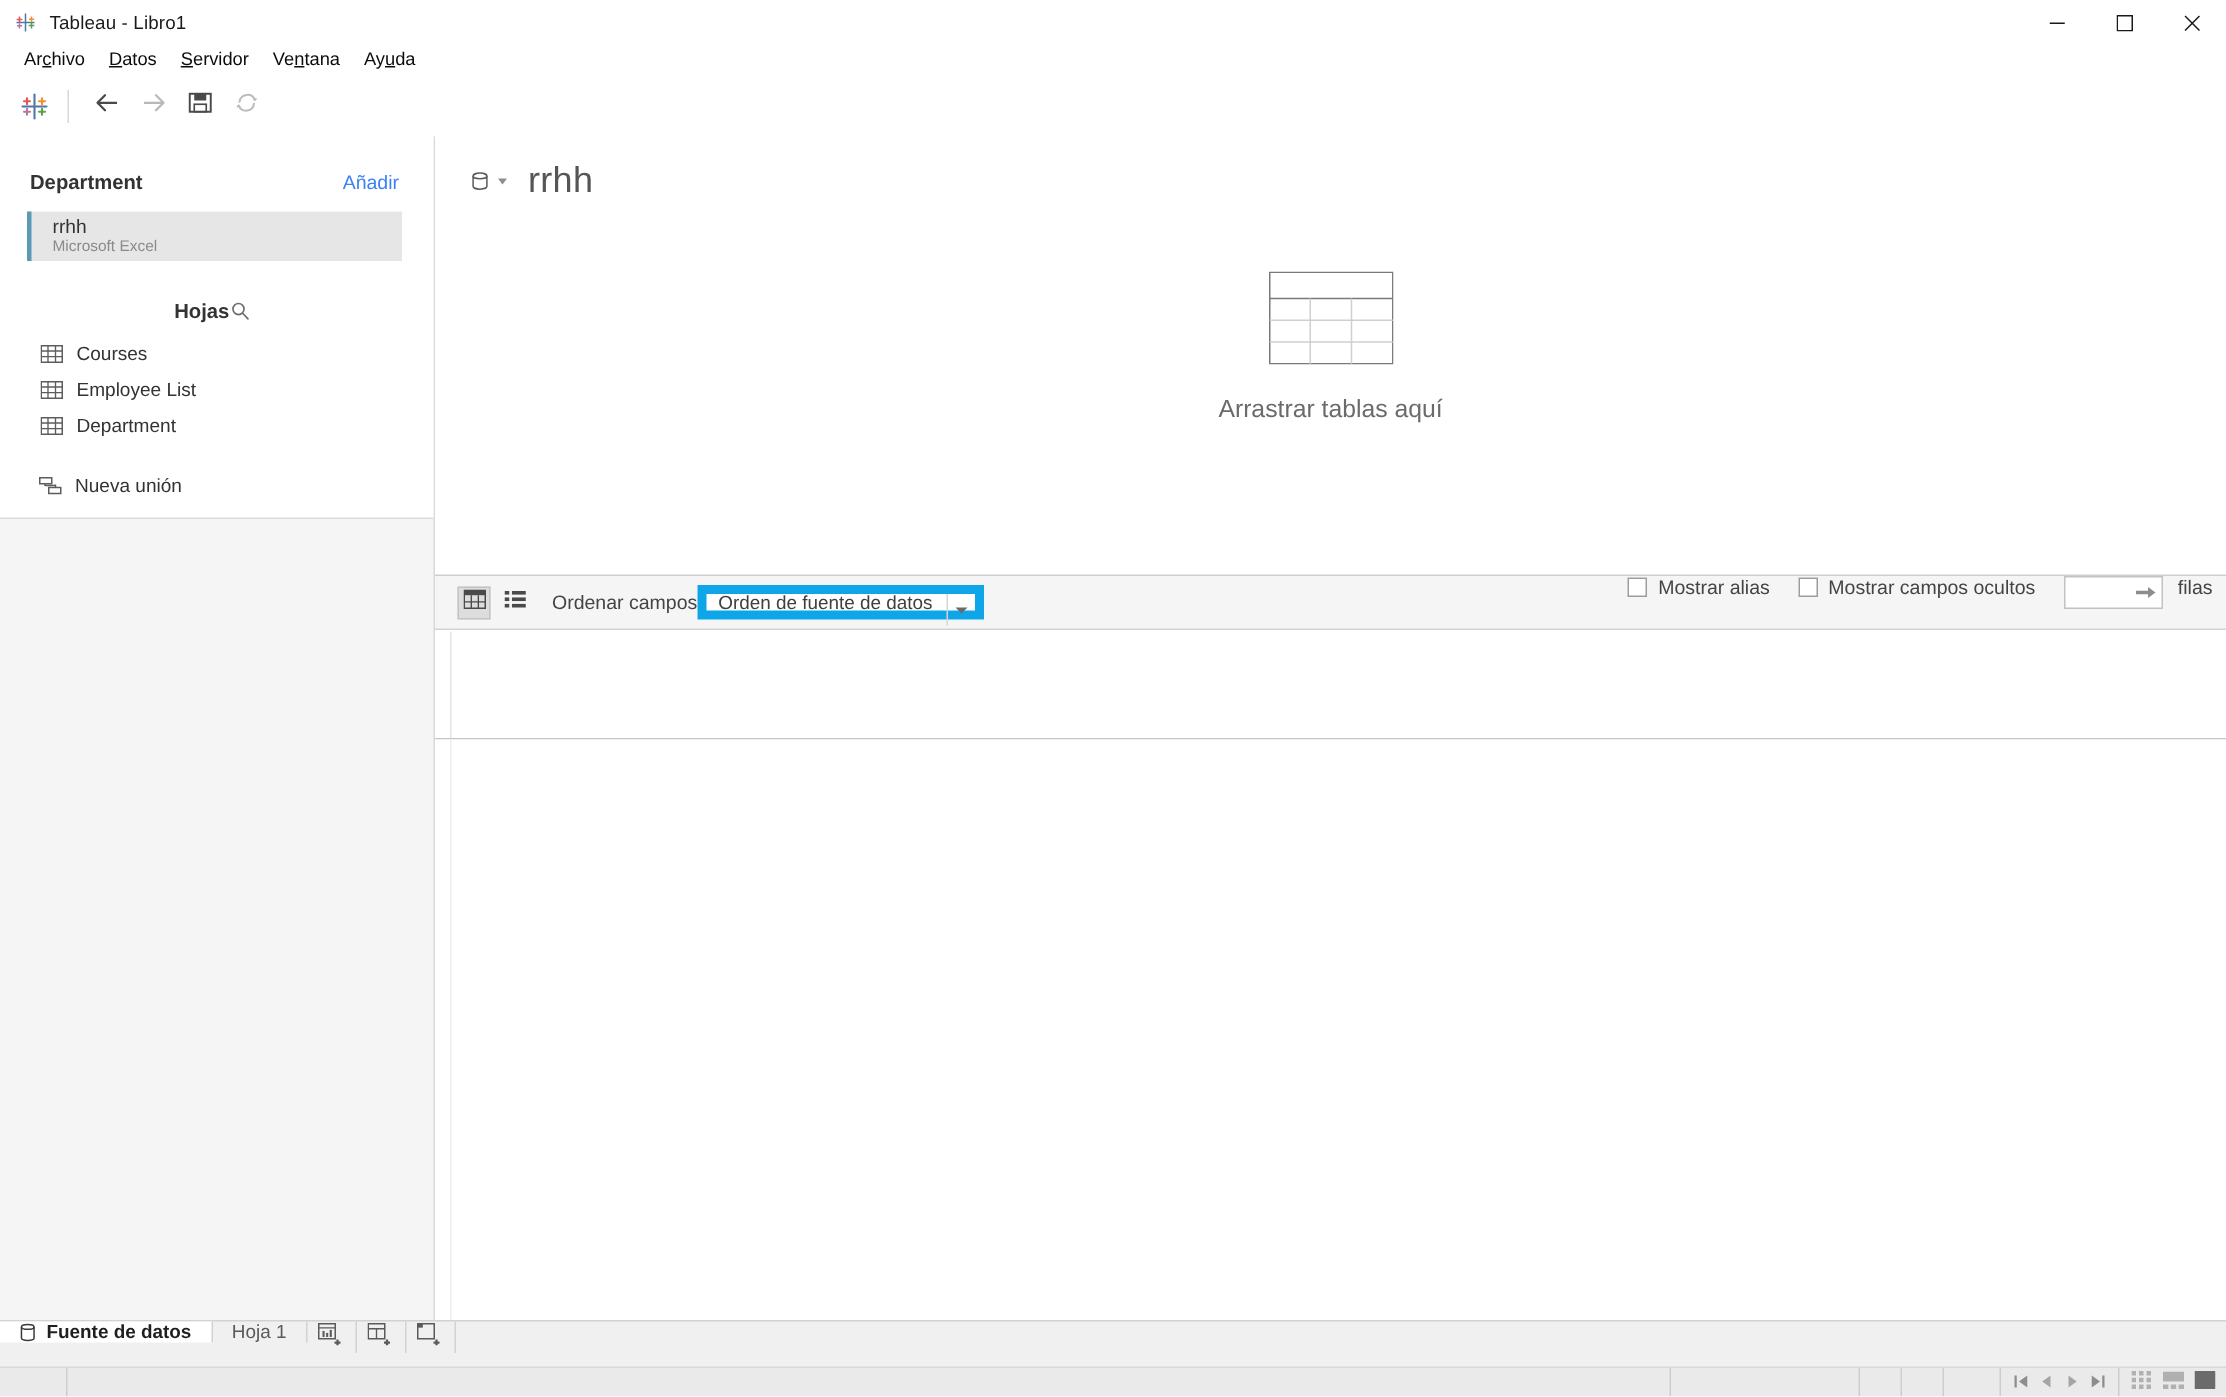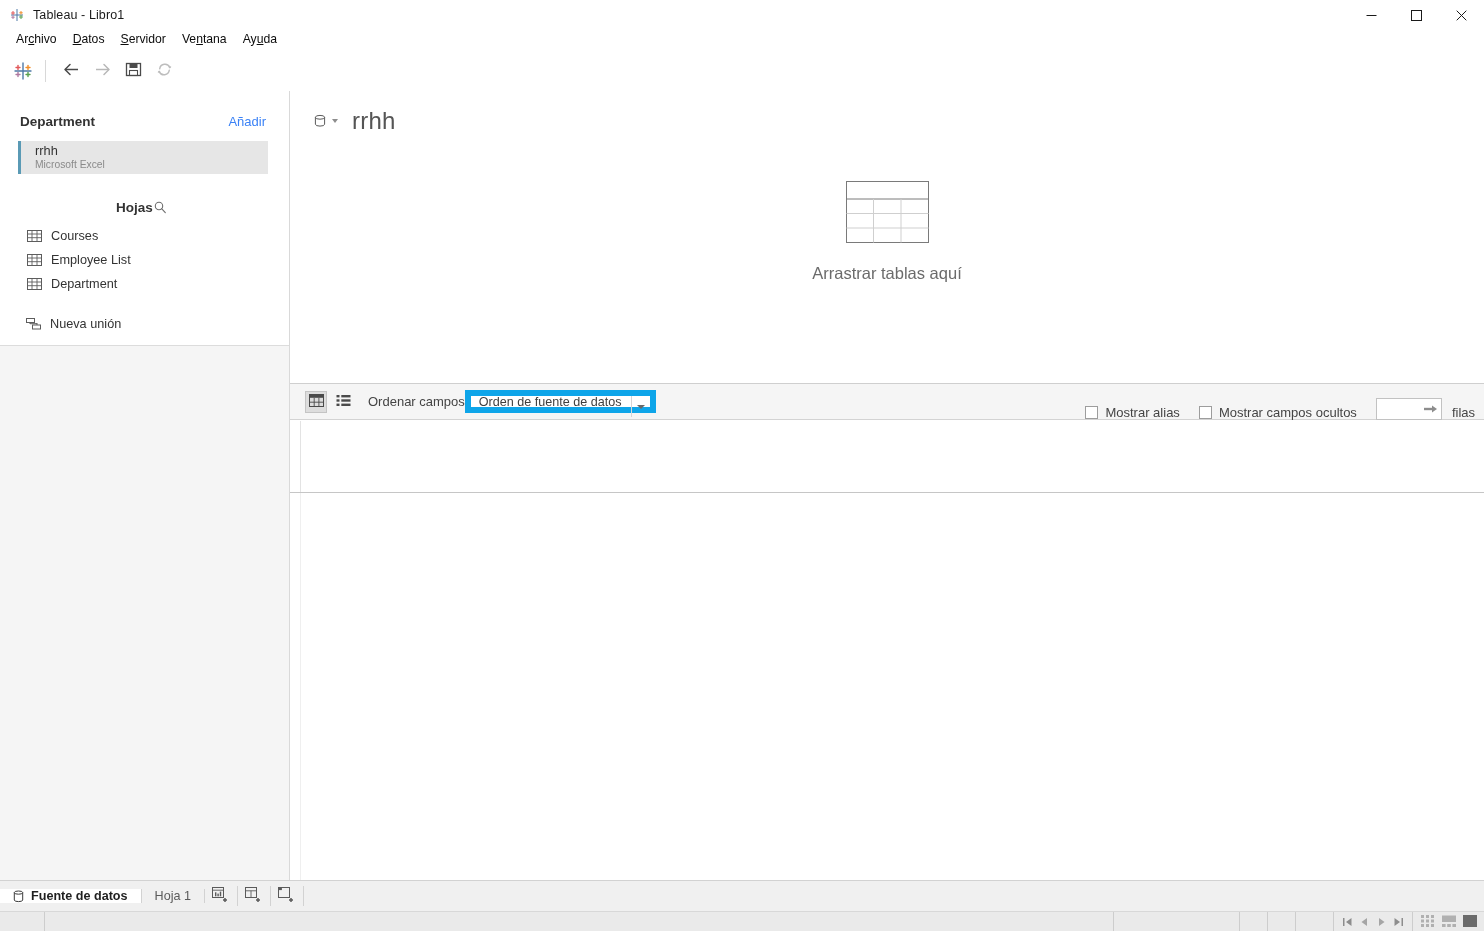--- a/index.html
+++ b/index.html
@@ -221,21 +221,21 @@
   }
   .caret-dn {
     width: 0; height: 0;
     border-left: 4px solid transparent;
     border-right: 4px solid transparent;
     border-top: 4.5px solid #6a6a6a;
   }
 
   .opt-right {
     position: absolute; right: 0; top: 0;
-    height: 36px; display: flex; align-items: flex-end;
+    height: 36px; display: flex; align-items: flex-start;
     padding-right: 9px;
   }
   .chk-group { display: flex; align-items: center; margin-right: 19px; }
   .chk-box {
     width: 13px; height: 13px;
     border: 1px solid #9d9d9d;
     background: #ffffff;
     margin-right: 7px; flex: none;
   }
   .chk-label { font-size: 13px; color: #444444; }
@@ -277,21 +277,21 @@
     width: 1px; height: 387px;
     background: #efefef;
   }
 
   
   .tabbar {
     position: absolute; left: 0; top: 880px;
     width: 1484px; height: 31px;
     background: #f0f0f0;
     border-top: 1px solid #d2d2d2;
-    display: flex; align-items: center;
+    display: flex; align-items: flex-start;
   }
   .tab {
     display: flex; align-items: center;
     padding: 0 13px;
     border-right: 1px solid #d2d2d2;
     font-size: 12.6px; color: #5a5a5a;
   }
   .tab.active {
     background: #ffffff;
     color: #1f1f1f; font-weight: bold;

